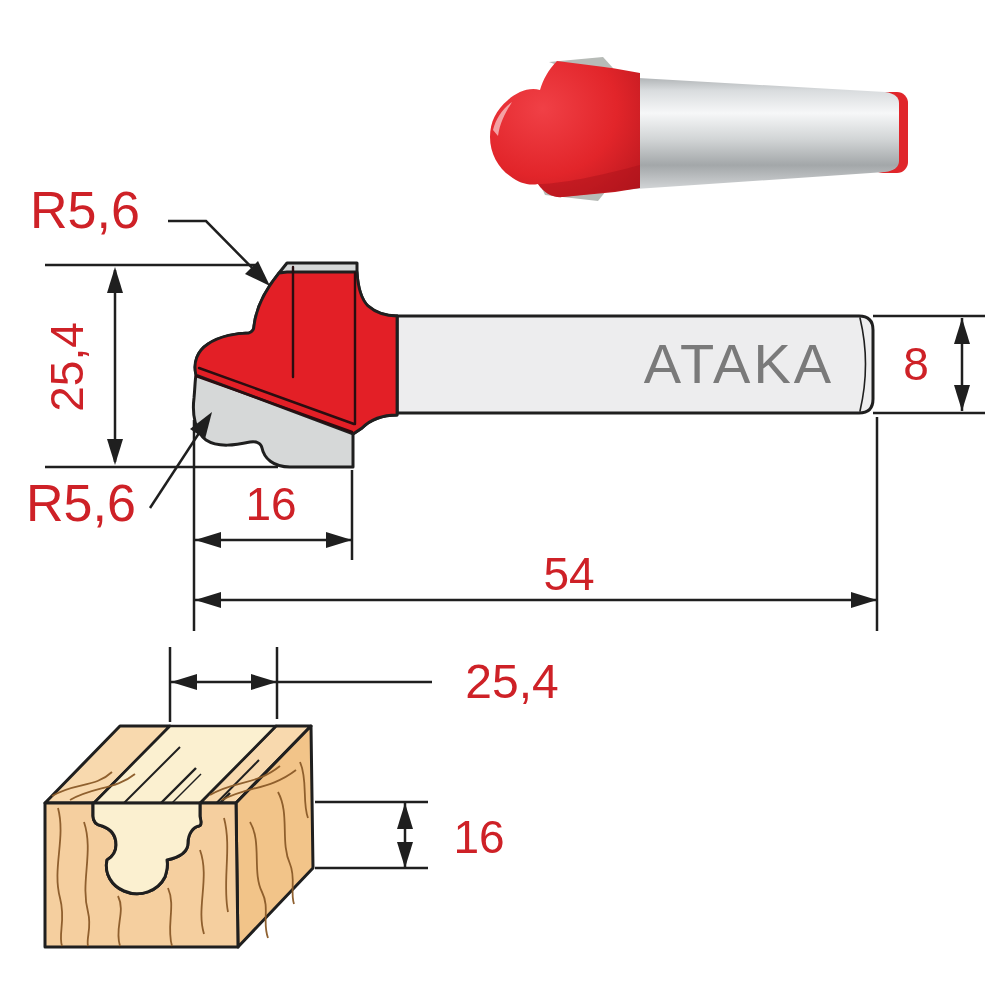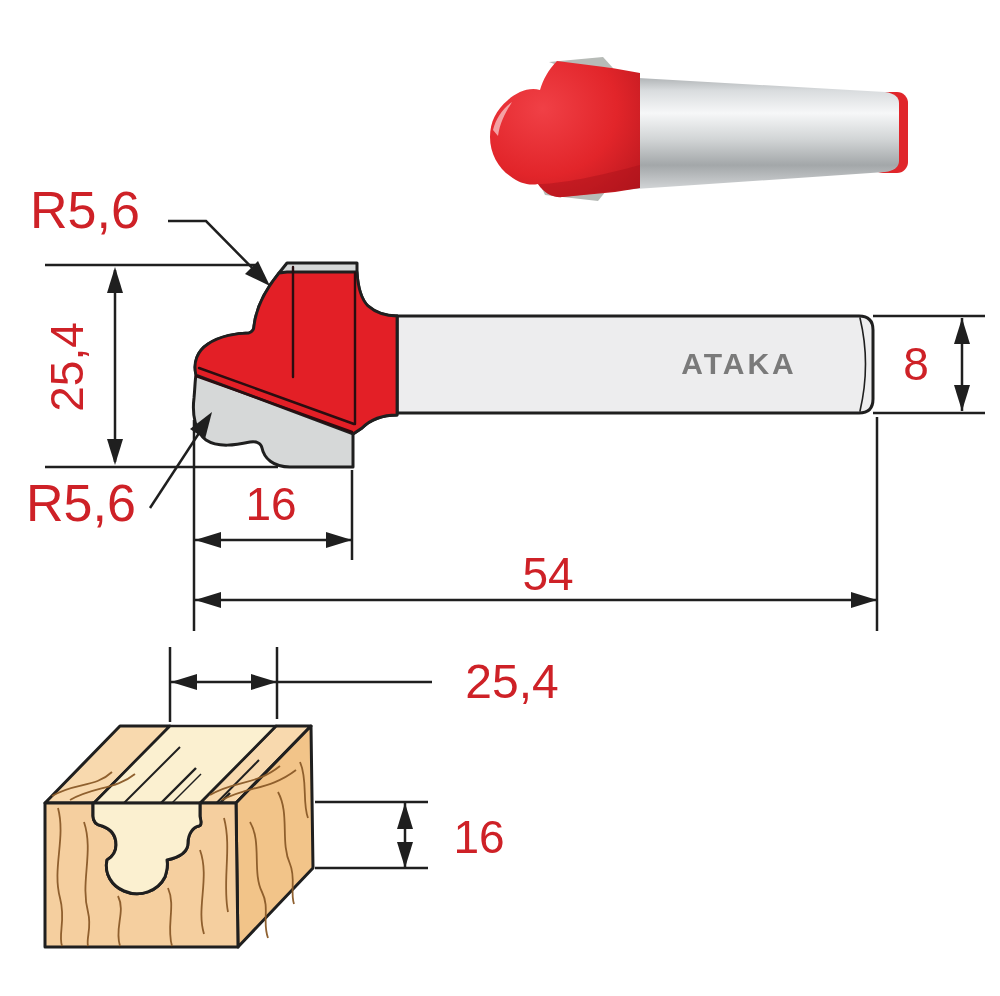--- a/index.html
+++ b/index.html
@@ -3,22 +3,22 @@
 <meta charset="utf-8">
 <style>
   html,body{margin:0;padding:0;background:#ffffff;}
   #stage{position:relative;width:1000px;height:996px;background:#ffffff;overflow:hidden;
          font-family:"Liberation Sans", sans-serif;border-radius:25px;}
   #stage svg{position:absolute;left:0;top:0;}
   .dim-label{position:absolute;transform:translate(-50%,-50%);color:#ce2127;
              font-size:46px;line-height:1;white-space:nowrap;}
   .dim-label.rot{transform:translate(-50%,-50%) rotate(-90deg);}
   .corner-label{position:absolute;color:#ce2127;font-size:52px;line-height:1;white-space:nowrap;}
-  #brand{position:absolute;transform:translate(-50%,-50%);color:#7a7a7a;font-size:30px;
-         font-weight:bold;letter-spacing:3px;line-height:1;}
+  #brand{position:absolute;transform:translate(-50%,-50%);color:#7a7a7a;font-size:56px;
+         font-weight:normal;letter-spacing:3px;line-height:1;}
 </style>
 </head>
 <body>
 
 <div id="stage">
 
 <svg width="1000" height="996" viewBox="0 0 1000 996">
   <defs>
     <linearGradient id="metal" x1="0" y1="0" x2="0" y2="1">
       <stop offset="0" stop-color="#aeb2b4"></stop>
@@ -206,21 +206,21 @@
 </svg>
 
 <div class="corner-label" style="left:30px;top:184px;">R5,6</div>
 
 <div class="dim-label rot" style="left:67px;top:367px;">25,4</div>
 
 <div class="corner-label" style="left:26px;top:477px;">R5,6</div>
 
 <div class="dim-label" style="left:271px;top:504px;">16</div>
 
-<div class="dim-label" style="left:548px;top:574px;">54</div>
+<div class="dim-label" style="left:569px;top:574px;">54</div>
 
 <div class="dim-label" style="left:916px;top:364px;">8</div>
 
 <div id="brand" style="left:739px;top:364px;">ATAKA</div>
 
 <div class="dim-label" style="left:512px;top:682px;font-size:48px;">25,4</div>
 
 <div class="dim-label" style="left:479px;top:837px;">16</div>
 
 </div>

